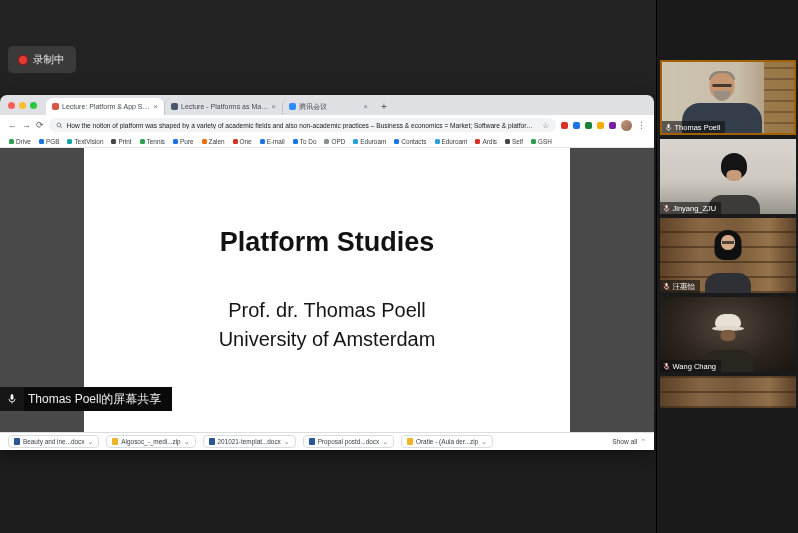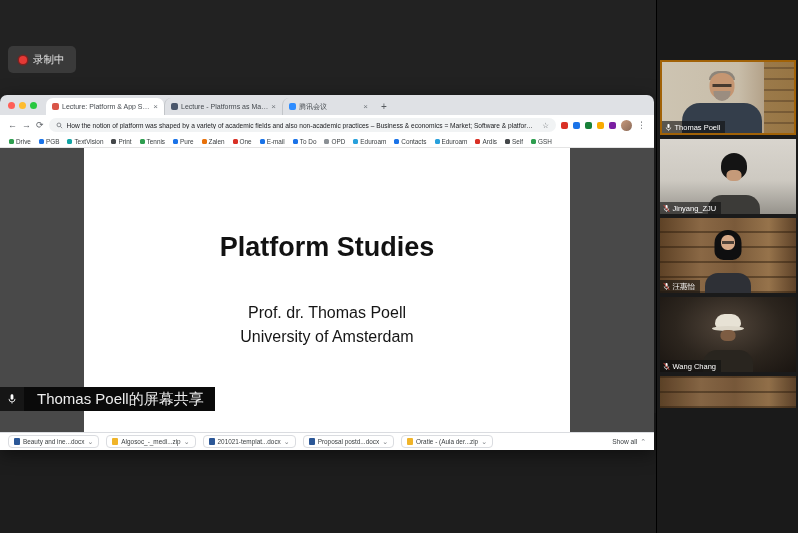--- a/index.html
+++ b/index.html
@@ -44,30 +44,30 @@
 
   .bookmarksbar { height:13px; background:#fff; box-shadow:inset 0 -1px 0 #e4e4e4; display:flex; align-items:center; gap:8px; padding:0 9px; overflow:hidden; white-space:nowrap; flex:none; }
   .bm { display:flex; align-items:center; gap:2px; font-size:6.4px; color:#3c4043; flex:none; }
   .bc { width:5px; height:5px; border-radius:1.5px; display:block; }
   .bc.g{background:#2e9e4f}.bc.b{background:#1a73e8}.bc.t{background:#12a5a5}.bc.d{background:#44474a}
   .bc.r{background:#d93025}.bc.o{background:#e8710a}.bc.lb{background:#28a0dc}.bc.gr{background:#8b9095}
 
   .content { flex:1; background:#494949; display:flex; min-height:0; }
   .slide { width:486px; margin:0 auto; background:#fff; display:flex; flex-direction:column; align-items:center; justify-content:center; }
   .slide-title { font-size:27px; font-weight:bold; color:#121212; margin-bottom:38px; }
-  .slide-sub { font-size:16px; color:#151515; line-height:1.45; }
+  .slide-sub { font-size:20px; color:#151515; line-height:1.45; }
 
   .downloads { height:18px; background:#fff; box-shadow:inset 0 1px 0 #dadce0; display:flex; align-items:center; gap:7px; padding:0 8px; flex:none; }
   .chip { height:13px; border:1px solid #dadce0; border-radius:4px; display:flex; align-items:center; gap:3px; padding:0 5px; font-size:6.4px; color:#3c4043; background:#fff; flex:none; }
   .fi { width:6px; height:7px; border-radius:1px; flex:none; }
   .fi.doc{background:#2b5797} .fi.zip{background:#f0b429}
   .chev { color:#787c80; font-size:7px; line-height:1; }
   .show-all { margin-left:auto; display:flex; align-items:center; gap:3px; font-size:6.6px; color:#3c4043; flex:none; }
 
-  .share-banner { position:absolute; left:0; bottom:2px; height:24px; background:#0a0a0a; display:flex; align-items:center; gap:13px; padding-right:11px; color:#ededed; font-size:15px; }
+  .share-banner { position:absolute; left:0; bottom:2px; height:24px; background:#0a0a0a; display:flex; align-items:center; gap:4px; padding-right:11px; color:#ededed; font-size:12px; }
   .mic-box { width:24px; height:24px; background:#161616; display:flex; align-items:center; justify-content:center; flex:none; }
   .mic-box svg { width:12px; height:12px; }
 
   
   .sidebar { position:absolute; left:656px; top:0; width:142px; height:533px; background:#1a1a1a; border-left:1px solid #000; padding-top:60px; display:flex; flex-direction:column; gap:4px; align-items:center; }
   .tile { width:136px; height:75px; position:relative; overflow:hidden; background:#333; flex:none; }
   .tile.active { border:2px solid #a16207; }
   .tile.partial { height:32px; }
   .scene { position:absolute; inset:0; }
   .person { position:absolute; inset:0; }

